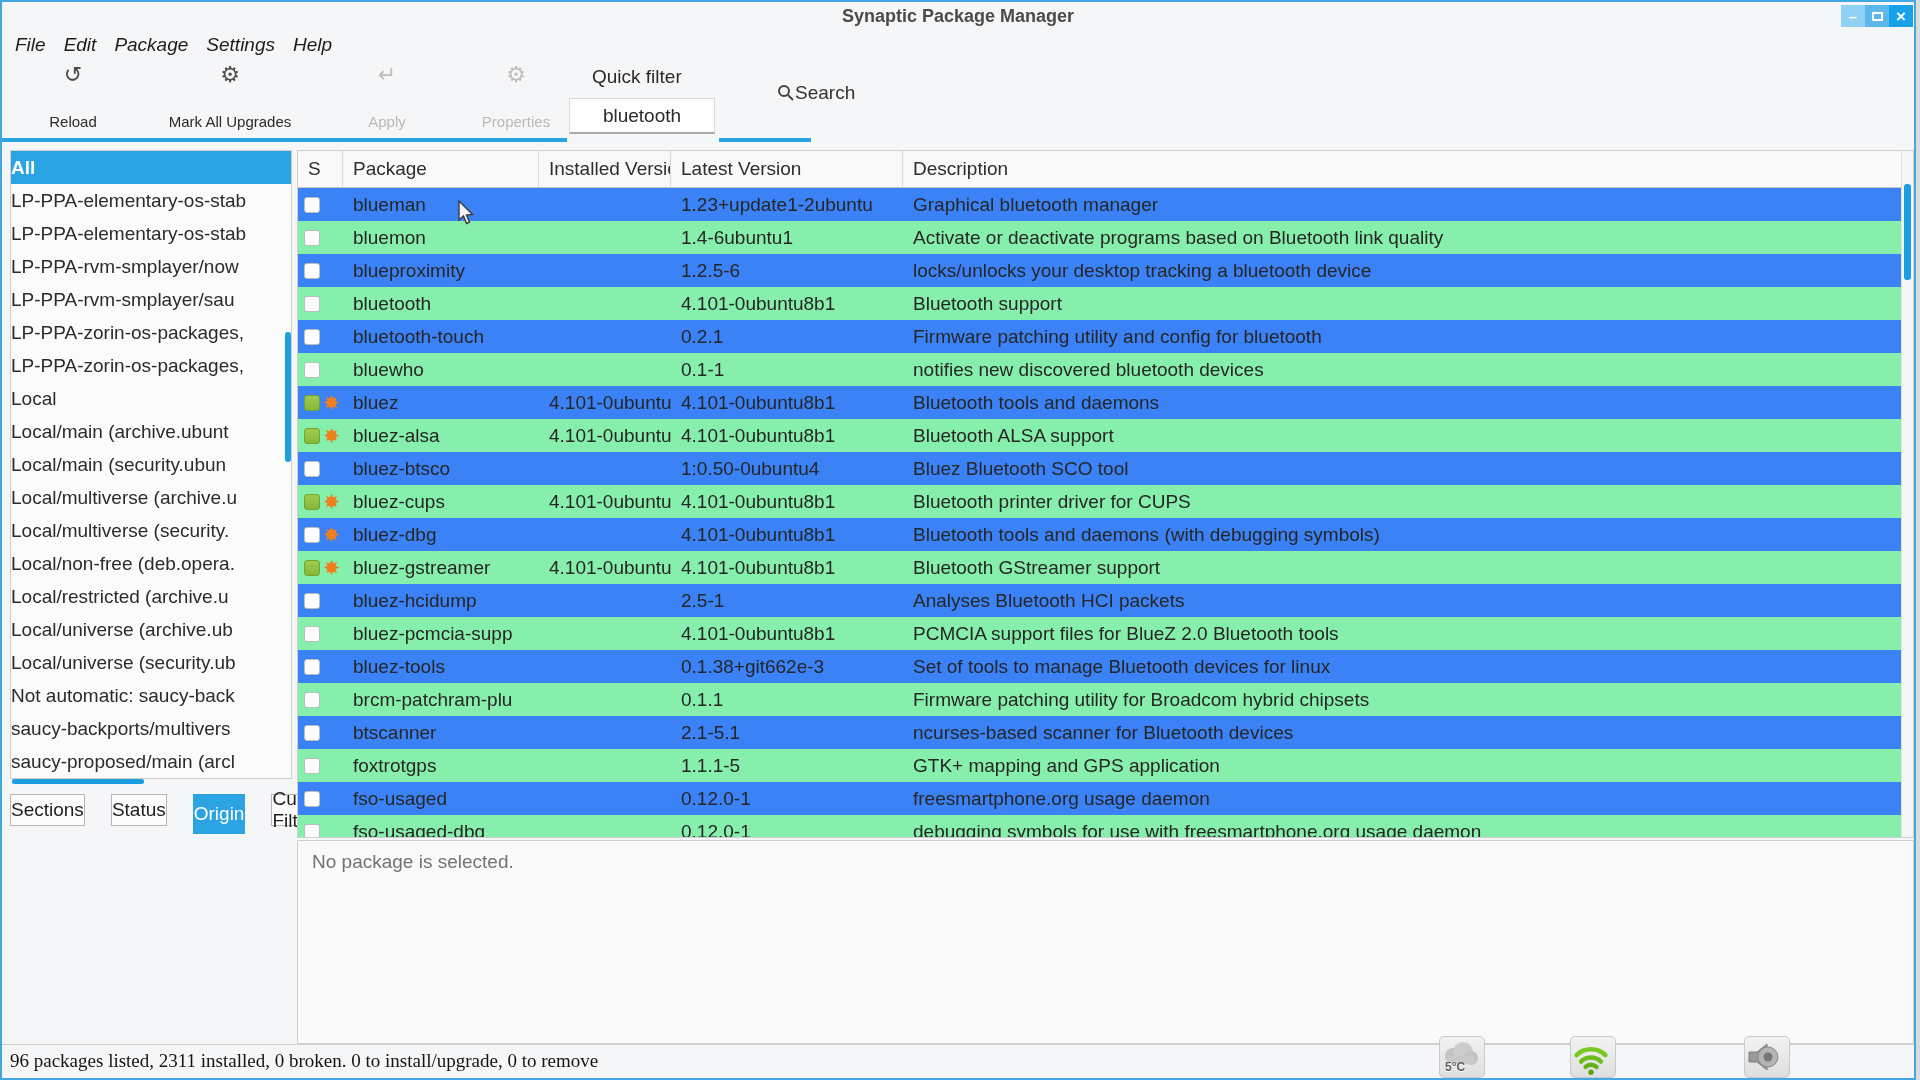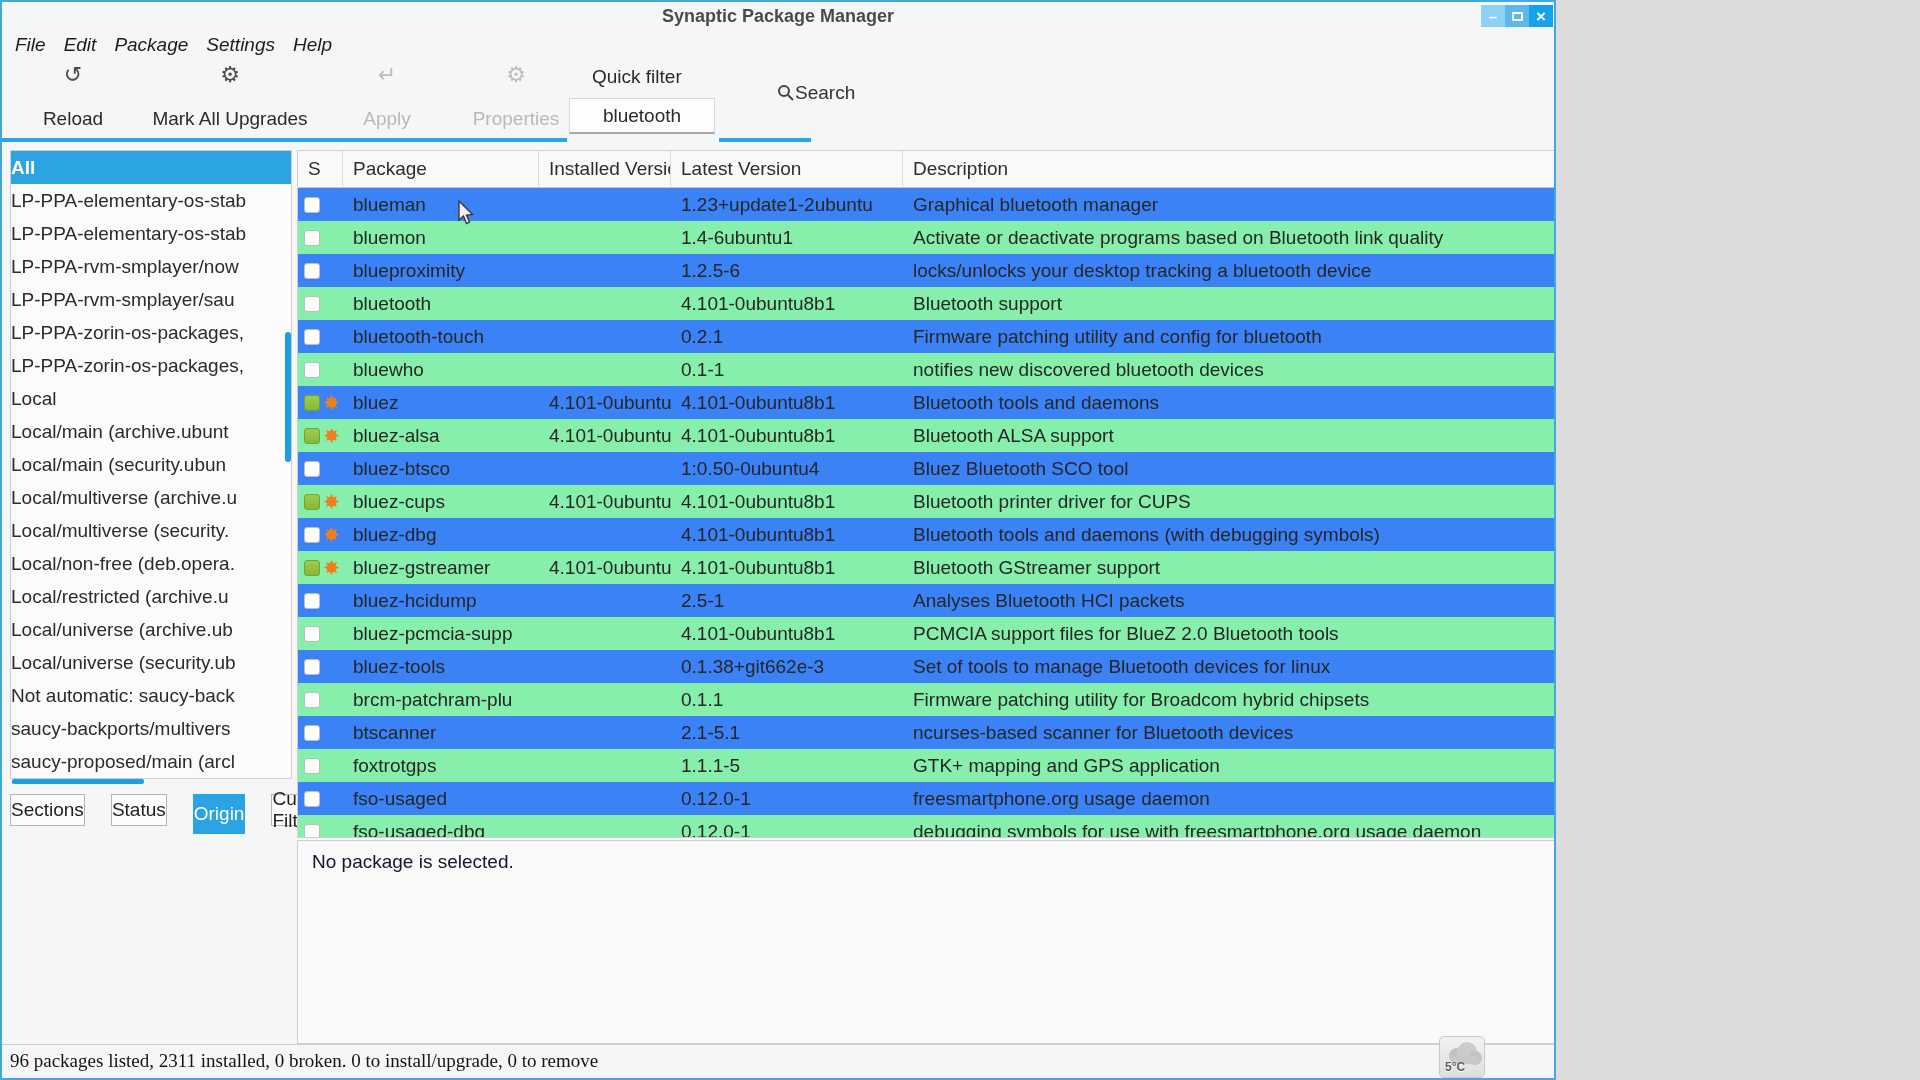--- a/index.html
+++ b/index.html
@@ -1,18 +1,18 @@
 <!DOCTYPE html>
 <html><head>
 <meta charset="utf-8">
 <style>
   * { margin:0; padding:0; box-sizing:border-box; }
   html,body { width:1920px; height:1080px; background:#dcdcdc; }
   body { font-family:"Liberation Sans", sans-serif; }
-  #win { position:relative; width:1556px; height:1080px; background:#f5f6f7;
+  #win { position:relative; width:1916px; height:1080px; background:#f5f6f7;
          border:2px solid #41a8e1; overflow:hidden; color:#2e2e2e; }
 
   
   .titlebar { position:absolute; left:0; top:0; width:100%; height:28px; }
   .title { position:absolute; left:0; right:0; top:4px; text-align:center;
            font-size:18px; font-weight:bold; color:#4a4a4a; }
   .winbtns { position:absolute; right:1px; top:3px; display:flex; }
   .wbtn { width:24px; height:22px; display:flex; align-items:center; justify-content:center;
           color:#fff; font-size:15px; font-weight:bold; line-height:1; }
   .wbtn.min { background:#8ed1f5; }
@@ -22,21 +22,21 @@
 
   
   .menubar { position:absolute; left:4px; top:30px; display:flex; }
   .menu-item { padding:2px 9px; font-size:19px; color:#1c1c1c;font-style:italic; }
 
   
   .toolbar { position:absolute; left:0; top:58px; width:100%; height:82px; }
   .tbtn { position:absolute; display:flex; flex-direction:column; align-items:center;
           justify-content:space-between; height:66px; top:4px; }
   .ticon { font-size:22px; line-height:22px; color:#4c4c4c; }
-  .tlabel { font-size:19px; color:#2b2b2b; white-space:nowrap; }
+  .tlabel { font-size:15px; color:#2b2b2b; white-space:nowrap; }
   .tbtn.disabled .ticon { color:#bdbdbd; }
   .tbtn.disabled .tlabel { color:#b9b9b9; }
   .qf-label { position:absolute; left:590px; top:6px; font-size:19px; color:#2b2b2b; }
   .qf-input { position:absolute; left:567px; top:38px; width:146px; height:36px;
               border:1px solid #d8d8d8; border-bottom:2px solid #a9a9a9; background:#fdfdfd;
               font-family:"Liberation Sans",sans-serif; font-size:19px; color:#2b2b2b;
               text-align:center; outline:none; }
   .search-btn { position:absolute; left:775px; top:22px; display:flex; align-items:center;
                 font-size:19px; color:#333; }
   .tb-line1 { position:absolute; left:0; top:78px; width:565px; height:4px; background:#2ca4e4; }
@@ -82,31 +82,31 @@
             22.3% 38.5%,14.6% 14.6%,38.5% 22.3%); }
   .star.hidden { visibility:hidden; }
   .tbl-vtrack { position:absolute; left:1899px; top:149px; width:12px; height:686px;
                 background:#f6f6f6; border-left:1px solid #e2e2e2; }
   .tbl-vthumb { position:absolute; left:1902px; top:182px; width:7px; height:96px;
                 background:#1b9fe0; border-radius:3px; }
 
   
   .details-pane { position:absolute; left:295px; top:838px; width:1617px; height:204px;
                   background:#fafafa; border:1px solid #cfcfcf; }
-  .pane-msg { margin:10px 0 0 14px; font-size:19px; color:#0f172a; }
+  .pane-msg { margin:10px 0 0 14px; font-size:19px; color:#737373; }
 
   
   .statusbar { position:absolute; left:0; top:1042px; width:100%; height:34px;
                border-top:1px solid #d0d0d0; background:#f5f6f7;font-family:Liberation Serif, serif; }
   .status-text { margin:5px 0 0 8px; font-size:19px; color:#141414; }
 
   
   .tray-icon { position:absolute; width:46px; height:42px; background:linear-gradient(#f2f2f2,#dedede);
                border:1px solid #c9c9c9; border-radius:5px; display:flex; align-items:center;
-               justify-content:flex-end; overflow:hidden; }
+               justify-content:flex-start; overflow:hidden; }
   .ti-weather { left:1437px; top:1034px; }
   .ti-wifi    { left:1568px; top:1034px; }
   .ti-vol     { left:1742px; top:1034px; }
   .temp-label { position:absolute; left:5px; bottom:3px; font-size:12px; font-weight:bold;
                 color:#5f5f5f; text-shadow:0 1px 0 #fff; }
 
   
   .cursor { position:absolute; left:455px; top:198px; pointer-events:none; }
 </style>
 </head>

